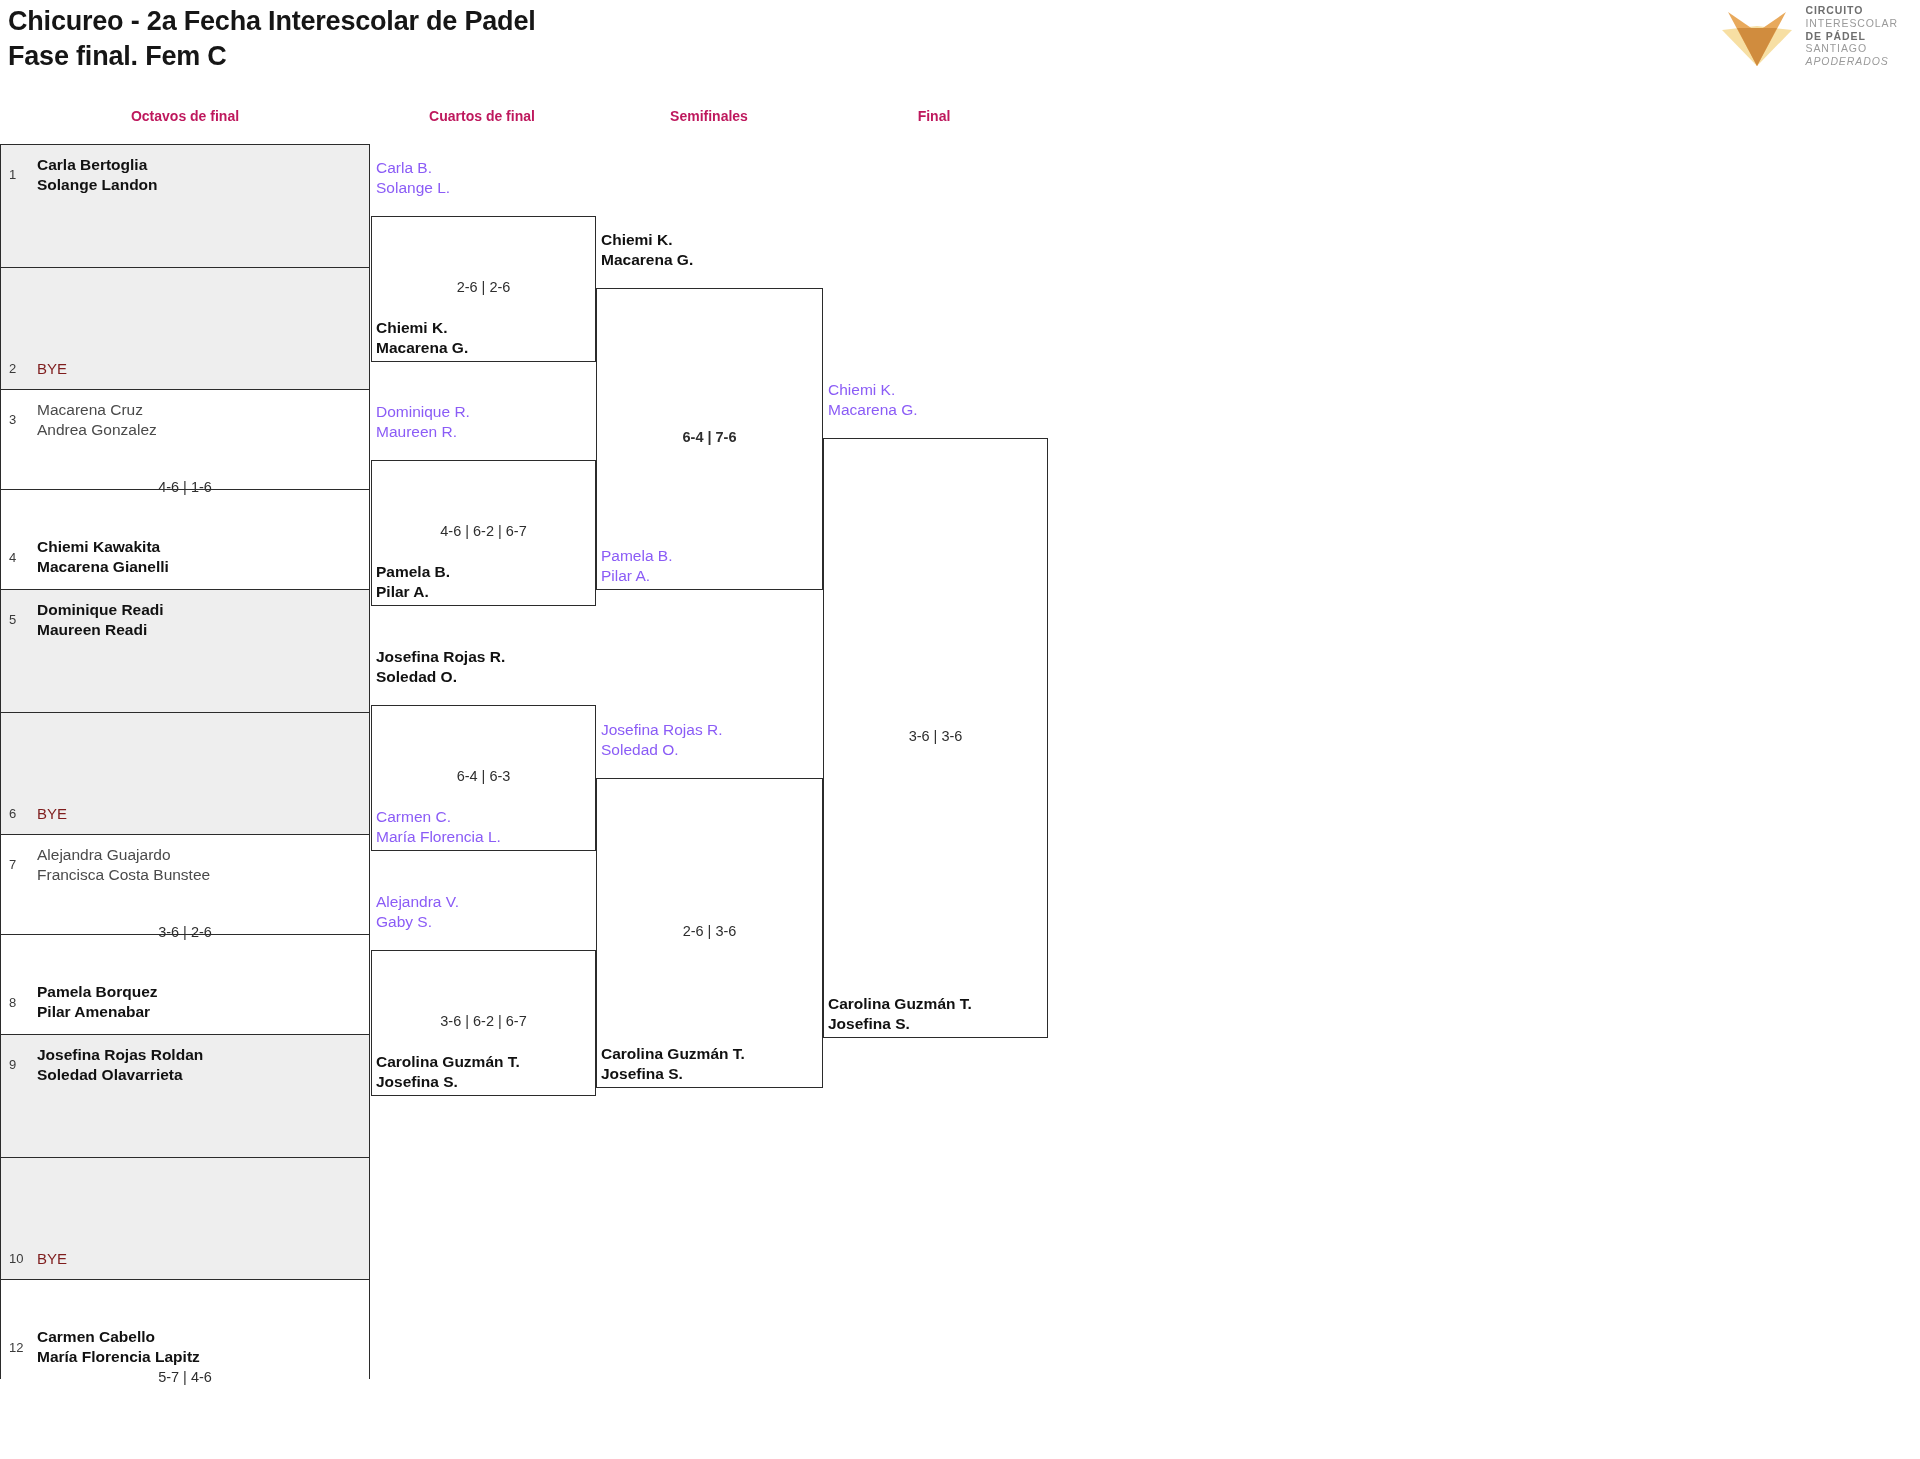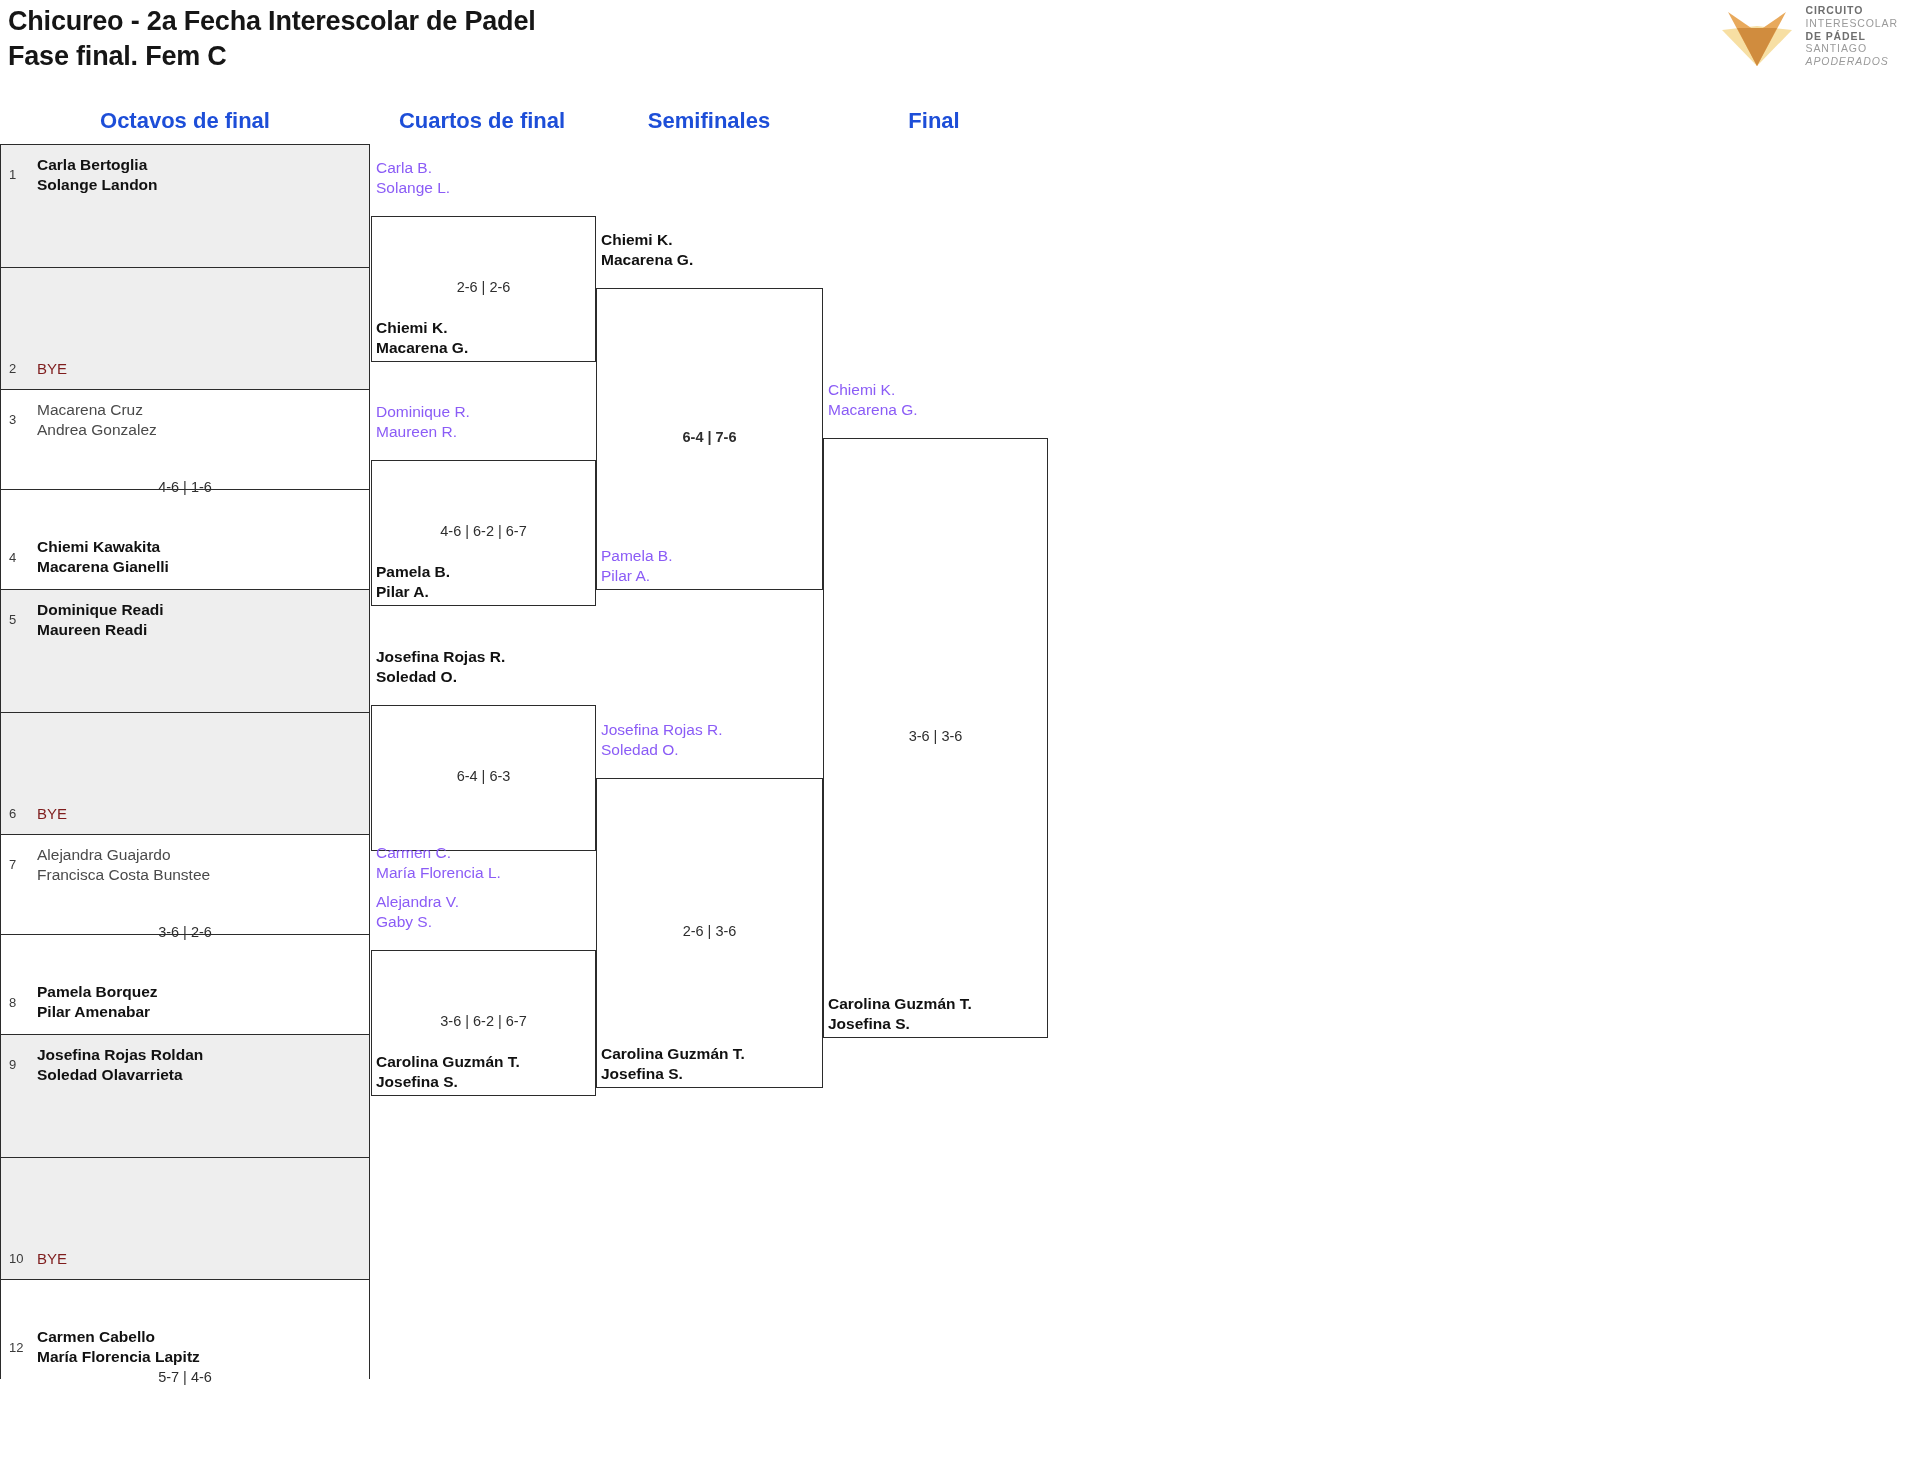--- a/index.html
+++ b/index.html
@@ -31,23 +31,23 @@
   }
   .logo-mark { width: 74px; height: 64px; display: block; }
   .logo-text { line-height: 1.22; }
   .logo-text div { font-size: 10.5px; letter-spacing: 0.9px; color: #9a9a9a; }
   .logo-text div.b { font-weight: 700; color: #6e6e6e; }
   .logo-text div.it { font-style: italic; }
 
   
   .round-head {
     position: absolute;
-    font-size: 22px;
+    font-size: 14px;
     font-weight: 600;
-    color: #1d4ed8;
+    color: #be185d;
     text-align: right;
     white-space: nowrap;
     transform: translateX(-50%);
   }
 
   
   .r1col {
     position: absolute;
     left: 0; top: 144px;
     width: 370px;
@@ -257,21 +257,21 @@
       <div class="mname win" style="left: 376px; top: 562px;">
         <div>Pamela B.</div>
         <div>Pilar A.</div>
       </div>
       <div class="mscore" style="left: 483.5px; top: 523px;">4-6 | 6-2 | 6-7</div>
       <div class="mbox" style="left: 371px; top: 705px; width: 225px; height: 146px;"></div>
       <div class="mname win" style="left: 376px; top: 647px;">
         <div>Josefina Rojas R.</div>
         <div>Soledad O.</div>
       </div>
-      <div class="mname lose" style="left: 376px; top: 807px; margin-top: 36px;">
+      <div class="mname lose" style="left: 376px; top: 807px;">
         <div>Carmen C.</div>
         <div>María Florencia L.</div>
       </div>
       <div class="mscore" style="left: 483.5px; top: 768px;">6-4 | 6-3</div>
       <div class="mbox" style="left: 371px; top: 950px; width: 225px; height: 146px;"></div>
       <div class="mname lose" style="left: 376px; top: 892px;">
         <div>Alejandra V.</div>
         <div>Gaby S.</div>
       </div>
       <div class="mname win" style="left: 376px; top: 1052px;">

